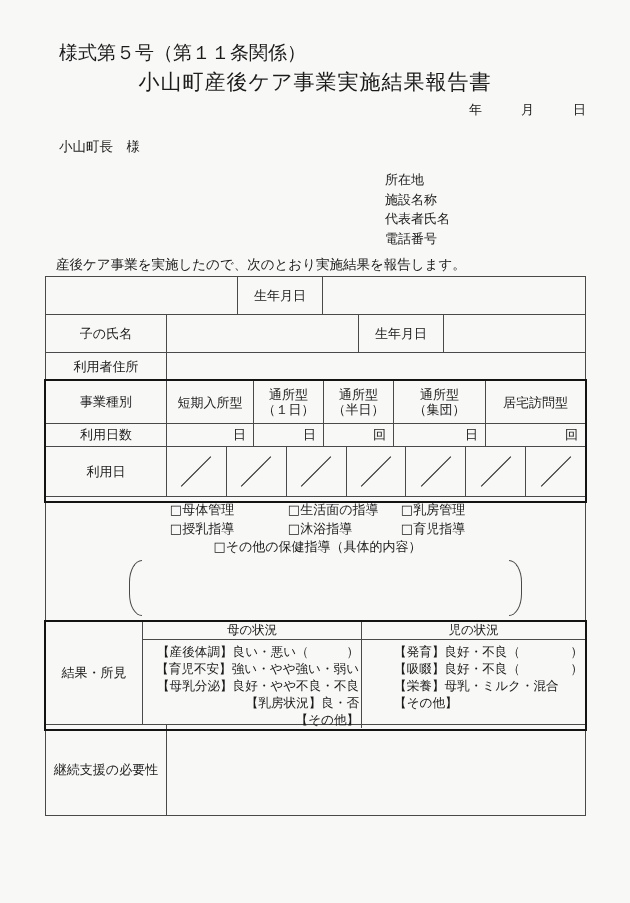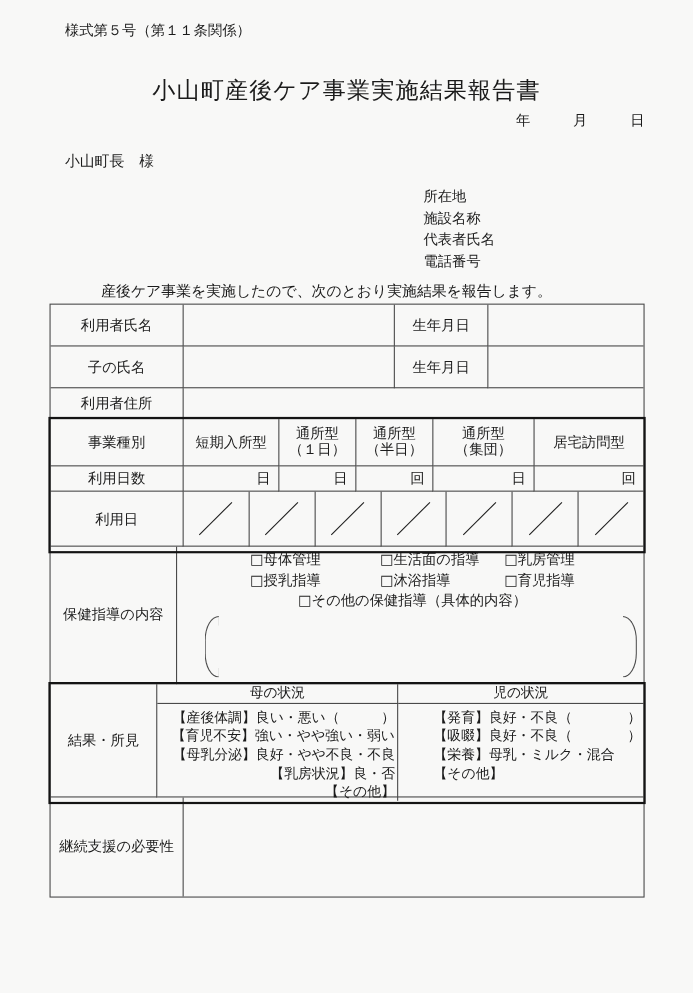--- a/index.html
+++ b/index.html
@@ -5,26 +5,26 @@
   html,body{margin:0;padding:0;}
   body{
     width:630px;height:903px;
     background:#f8f8f7;
     font-family:"DejaVu Serif","Liberation Serif",serif;
     color:#1b1b1b;
     position:relative;
     overflow:hidden;
   }
   .abs{position:absolute;}
-  .form-no{left:59px;top:19px;font-size:13px;}
+  .form-no{left:59px;top:40px;font-size:19px;}
   .title{left:0;right:0;top:68px;text-align:center;font-size:21px;font-weight:400;letter-spacing:1px;margin:0;}
   .date-line{right:44px;top:101px;font-size:13px;}
   .addressee{left:59px;top:138px;font-size:13.5px;}
   .sender{left:385px;top:170px;font-size:13px;line-height:19.5px;}
-  .intro{left:56px;top:256px;font-size:13.5px;margin-left:36px;}
+  .intro{left:56px;top:256px;font-size:13.5px;}
 
   
   .ftable{left:45px;top:276px;width:541px;border:1px solid #4a4a4a;box-sizing:border-box;position:absolute;background:transparent;}
   .row{display:flex;box-sizing:border-box;}
   .c{box-sizing:border-box;border-right:1px solid #4a4a4a;border-bottom:1px solid #4a4a4a;font-size:13px;display:flex;align-items:center;}
   .c.last{border-right:none;}
   .row.bottom .c{border-bottom:none;}
   .lab{width:121px;justify-content:center;text-align:center;}
   .ctr{justify-content:center;text-align:center;}
   .rgt{justify-content:flex-end;padding-right:7px;}
@@ -85,21 +85,20 @@
   <div>施設名称</div>
   <div>代表者氏名</div>
   <div>電話番号</div>
 </div>
 
 <div class="abs intro">産後ケア事業を実施したので、次のとおり実施結果を報告します。</div>
 
 <div class="ftable">
 
   <div class="row h38">
-    <div class="c lab">利用者氏名</div>
     <div class="c" style="width:192px;"></div>
     <div class="c ctr" style="width:85px;">生年月日</div>
     <div class="c last fill"></div>
   </div>
 
   <div class="row h38">
     <div class="c lab">子の氏名</div>
     <div class="c" style="width:192px;"></div>
     <div class="c ctr" style="width:85px;">生年月日</div>
     <div class="c last fill"></div>
@@ -160,21 +159,20 @@
       </div>
     <div class="c slash-cell">
         <div class="slash"></div>
       </div>
     <div class="c last slash-cell">
         <div class="slash"></div>
       </div>
   </div>
 
   <div class="row h125">
-    <div class="c lab">保健指導の内容</div>
     <div class="c last guid">
       <div class="ln">
         <span class="i1">□母体管理</span>
         <span class="i2">□生活面の指導</span>
         <span>□乳房管理</span>
       </div>
       <div class="ln">
         <span class="i1">□授乳指導</span>
         <span class="i2">□沐浴指導</span>
         <span>□育児指導</span>

